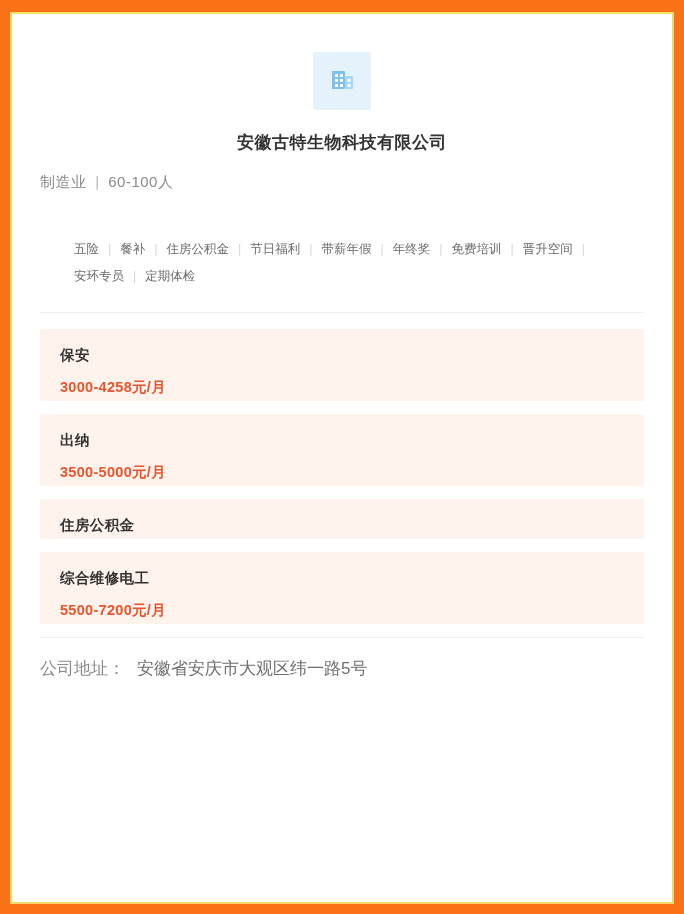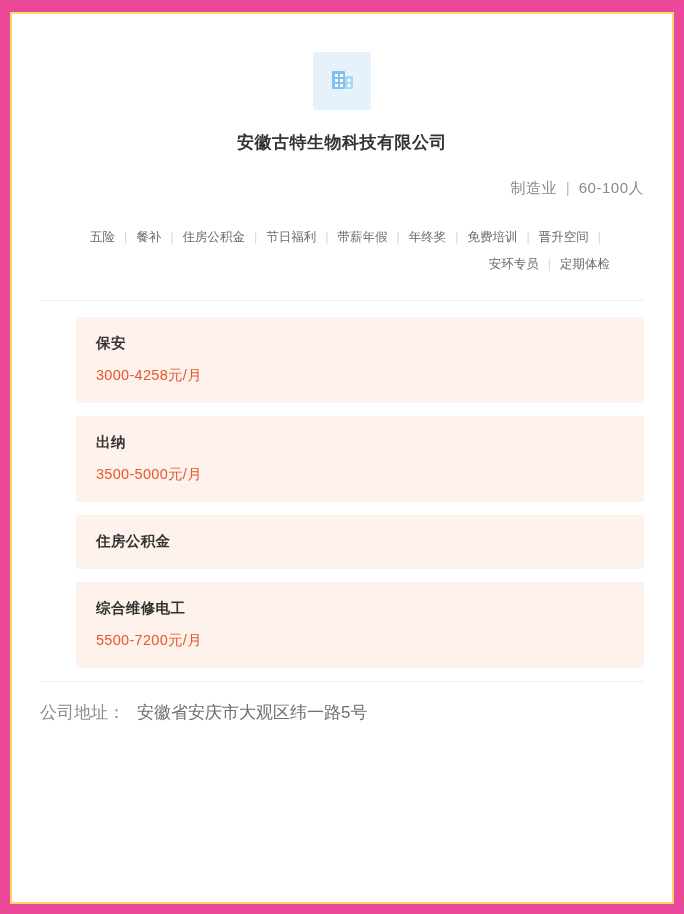--- a/index.html
+++ b/index.html
@@ -8,21 +8,21 @@
     padding: 0;
     width: 684px;
     height: 914px;
     font-family: "Liberation Sans", sans-serif;
     background: #ffffff;
   }
   .page {
     width: 684px;
     height: 914px;
     position: relative;
-    background: #ec4899;
+    background: #f97316;
     padding: 12px 10px 10px 10px;
   }
   .card {
     position: relative;
     width: 664px;
     height: 892px;
     border: 2px solid #f5d76e;
     border-top-color: #f6e06a;
     background: #ffffff;
     overflow: hidden;
@@ -64,30 +64,30 @@
 
   .company-name {
     text-align: center;
     font-size: 17px;
     font-weight: bold;
     color: #333333;
     margin-top: 21px;
     letter-spacing: 0.5px;
   }
   .company-meta {
-    text-align: right;
+    text-align: left;
     font-size: 15px;
     color: #8a8a8a;
-    margin-top: 25px;
+    margin-top: 19px;
     letter-spacing: 0.5px;
   }
 
   .tags {
-    margin-top: 26px;
-    text-align: right;
+    margin-top: 44px;
+    text-align: left;
     font-size: 12.5px;
     color: #6b6b6b;
     line-height: 27px;
     padding: 0 34px;
   }
   .tags .sep {
     color: #d8d8d8;
     padding: 0 9px;
   }
   .tag { white-space: nowrap; }
@@ -97,33 +97,32 @@
     background: #eeeeee;
     margin: 22px 0 0 0;
   }
 
   .jobs {
     padding: 16px 0 0 0;
   }
   .job {
     background: #fdf3ec;
     border-radius: 2px;
-    padding: 17px 20px 18px 20px;
+    padding: 17px 20px 4px 20px;
     margin-bottom: 13px;
-    margin-left: 36px;
   }
   .job-title {
     font-size: 14.5px;
     font-weight: bold;
     color: #333333;
     letter-spacing: 0.4px;
   }
   .job-salary {
     font-size: 14.5px;
-    font-weight: normal;
+    font-weight: bold;
     color: #e8552c;
     margin-top: 13px;
     letter-spacing: 0.3px;
   }
 
   .divider2 {
     height: 1px;
     background: #eeeeee;
     margin: 10px 0 0 0;
   }

